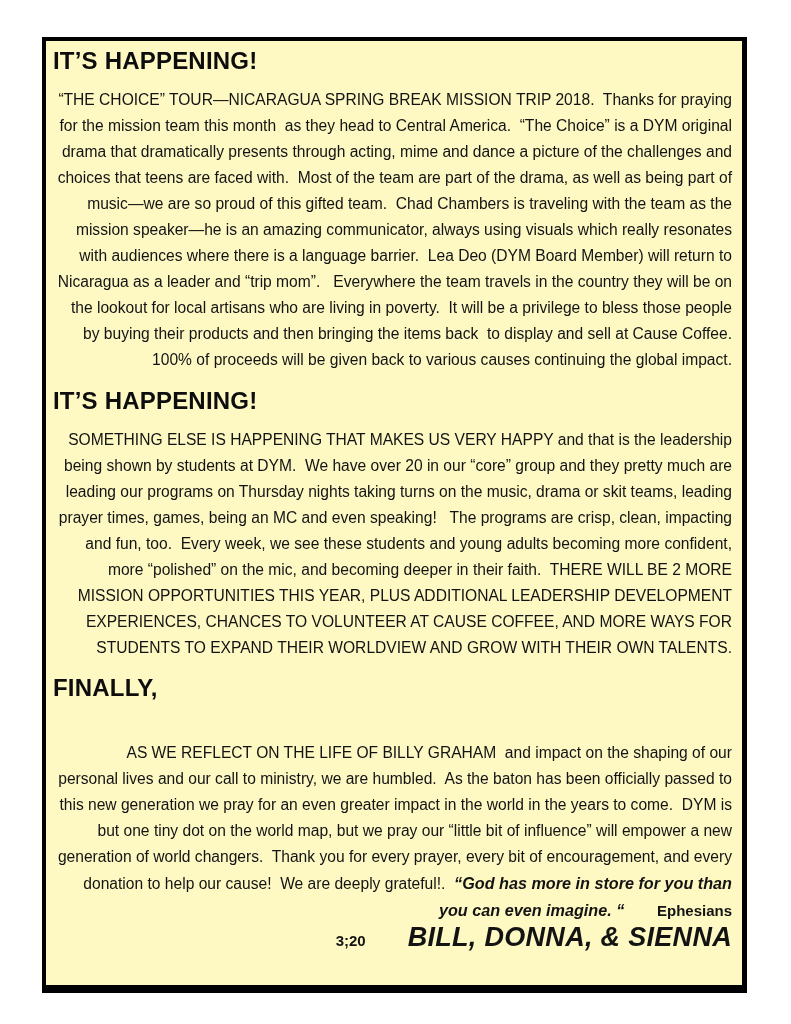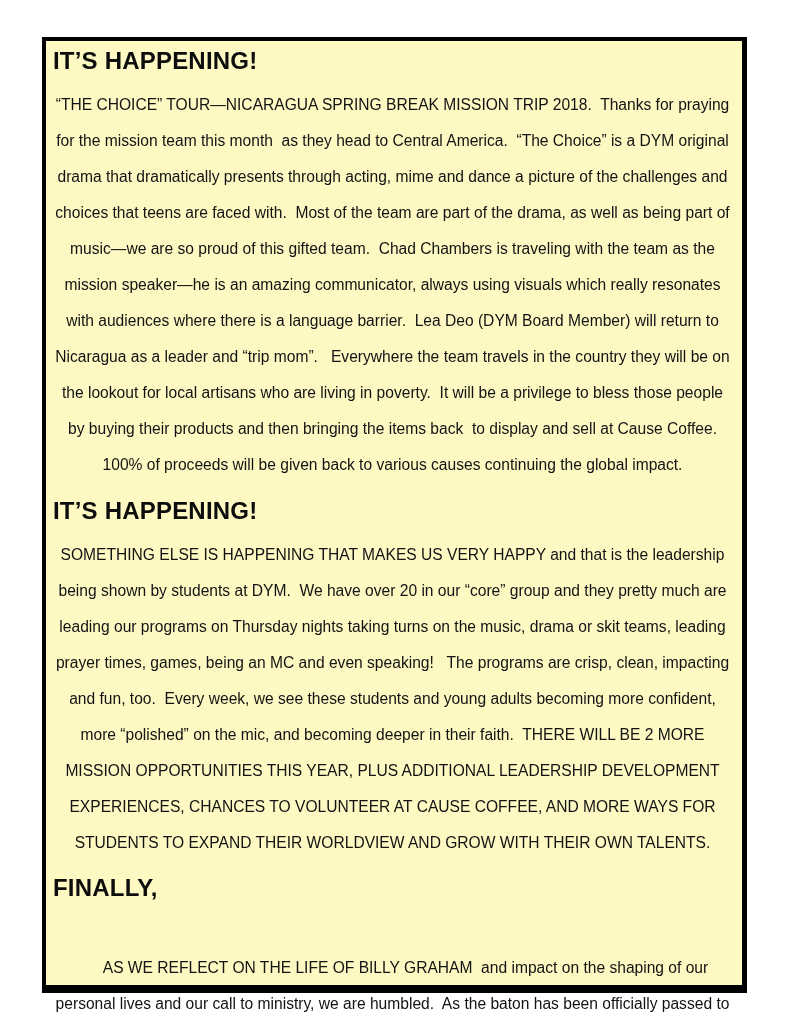--- a/index.html
+++ b/index.html
@@ -37,24 +37,24 @@
     color: #0d0d0d;
   }
   section + section h1.section-heading {
     margin-top: 13px;
   }
   section.tight h1.section-heading {
     margin-top: 6px;
   }
   p.section-body {
     font-size: 15.6px;
-    line-height: 36px;
+    line-height: 26px;
     margin: 0 0 12px 0;
     white-space: pre-wrap;
-    text-align: center;
+    text-align: right;
   }
   p.last-body { margin-bottom: 4px; }
   .quote {
     font-weight: bold;
     font-style: italic;
     font-size: 16.2px;
   }
   .scripture-ref {
     font-weight: bold;
     font-size: 15px;

